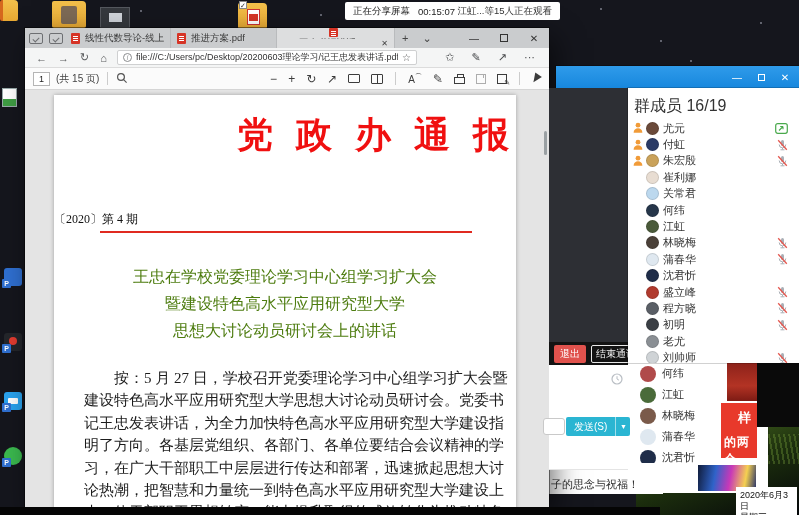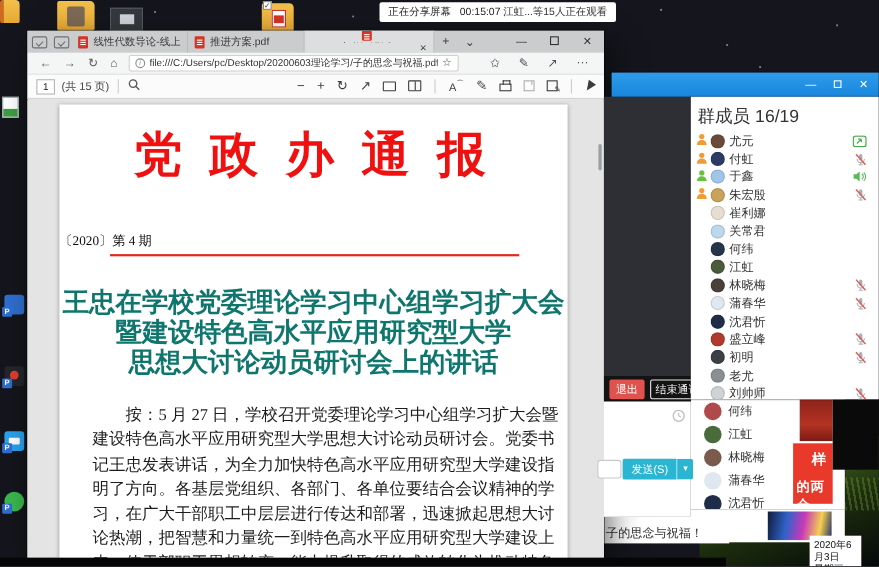--- a/index.html
+++ b/index.html
@@ -80,26 +80,26 @@
   .ic-pin{width:0;height:0;border-left:4px solid transparent;border-right:4px solid transparent;
     border-top:9px solid #3c3c3c;transform:rotate(35deg);}
   .readaloud{font-size:10px;}
   .readaloud sup{font-size:7px;}
   
   .pdfarea{position:absolute;left:0;top:63px;width:100%;height:416px;background:#e4e4e4;overflow:hidden;}
   .scrollthumb{position:absolute;right:2px;top:40px;width:3px;height:24px;background:#9aa0a3;border-radius:2px;}
   .page{position:absolute;left:29px;top:4px;width:462px;height:440px;background:#fff;
     box-shadow:0 0 4px rgba(0,0,0,.3);overflow:hidden;
     font-family:"Liberation Serif","DejaVu Serif",serif;}
-  .masthead{position:absolute;left:0;top:16px;width:100%;text-align:center;color:#f01010;
-    font-size:44px;font-weight:bold;letter-spacing:7px;white-space:nowrap;}
+  .masthead{position:absolute;left:0;top:16px;width:100%;text-align:right;color:#f01010;
+    font-size:36px;font-weight:bold;letter-spacing:7px;white-space:nowrap;}
   .issue{position:absolute;left:0;top:116px;width:100%;font-size:12px;color:#111;}
   .redline{position:absolute;left:46px;top:136px;width:372px;height:2px;background:#e02a20;}
   .doctitle{position:absolute;left:0;top:168px;width:100%;text-align:center;
-    font-size:24px;line-height:27px;font-weight:bold;color:#0f766e;}
+    font-size:16px;line-height:27px;font-weight:normal;color:#4d7c0f;}
   .docbody{position:absolute;left:30px;top:272px;width:402px;font-size:15px;line-height:22.4px;color:#1c1c1c;}
   .docbody .bl{text-align:justify;text-align-last:justify;white-space:nowrap;}
   .docbody .bl.first{text-indent:2em;}
   
   .chatside{left:628px;top:363px;width:140px;height:100px;background:#fff;z-index:2;overflow:hidden;
     box-shadow:0 0 0 1px rgba(0,0,0,.18);}
   .csrow{display:flex;align-items:center;height:21px;padding-left:12px;font-size:11px;color:#333;}
   .csrow .av{width:16px;height:16px;border-radius:50%;margin-right:6px;flex:0 0 16px;}
   .csrow .star{margin-left:auto;margin-right:28px;color:#f6bf1e;font-size:11px;}
   .chatbottom{left:628px;top:463px;width:140px;height:30px;background:#fff;z-index:2;}
@@ -136,21 +136,21 @@
     justify-content:center;border-left:1px solid rgba(255,255,255,.55);border-radius:0 2px 2px 0;}
   .members{left:628px;top:88px;width:171px;height:275px;background:#fff;z-index:5;overflow:hidden;
     box-shadow:0 0 0 1px rgba(0,0,0,.18);}
   .mheader{font-size:16px;color:#333;padding:8px 0 3px 6px;}
   .mrow{display:flex;align-items:center;height:16.4px;padding-left:4px;}
   .mrow .pres{width:10px;flex:0 0 10px;margin-left:1px;}
   .mrow .av{width:13px;height:13px;border-radius:50%;margin-left:3px;flex:0 0 13px;border:1px solid rgba(0,0,0,.12);}
   .mrow .nm{margin-left:4px;font-size:11px;color:#333;white-space:nowrap;}
   .mrow .ric{margin-left:auto;margin-right:11px;display:flex;align-items:center;}
   
-  .datewidget{left:736px;top:487px;width:47px;height:28px;background:#fff;z-index:6;
+  .datewidget{left:736px;top:487px;width:61px;height:28px;background:#fff;z-index:6;
     font-size:9px;color:#111;padding:3px 0 0 4px;line-height:11px;}
 </style>
 </head>
 <body>
 
 <div class="screen">
 
   <div class="abs stars">
     <i style="left:320px;top:14px"></i>
       <i style="left:600px;top:8px"></i>
@@ -264,21 +264,21 @@
         <span>✕</span>
       </div>
     </div>
     <div class="addrbar">
       <span class="navic">←</span>
       <span class="navic">→</span>
       <span class="navic">↻</span>
       <span class="navic">⌂</span>
       <div class="urlbox">
         <span class="infoc">i</span>
-        <span class="urltext">file:///C:/Users/pc/Desktop/20200603理论学习/子的思念与祝福.pdf</span>
+        <span class="urltext">file:///C:/Users/pc/Desktop/20200603理论学习/记王忠发表讲话.pdf</span>
         <span class="urlstar">☆</span>
       </div>
       <div class="addr-right">
         <span>✩</span>
         <span>✎</span>
         <span>↗</span>
         <span>···</span>
       </div>
     </div>
     <div class="pdfbar">
@@ -386,35 +386,20 @@
               <rect x="4" y="1" width="3" height="6" rx="1.5" fill="#a9afb6"></rect>
               <path d="M2.2 5.5a3.3 3.3 0 0 0 6.6 0" fill="none" stroke="#a9afb6"></path>
               <line x1="5.5" y1="9" x2="5.5" y2="10.5" stroke="#a9afb6"></line>
               <line x1="3.5" y1="10.8" x2="7.5" y2="10.8" stroke="#a9afb6"></line>
               <line x1="1.2" y1="1.2" x2="9.8" y2="10.8" stroke="#e4574f" stroke-width="1.3"></line>
             </svg>
           </span>
         </div>
         <div class="mrow">
           <span class="pres"><svg width="10" height="11" viewBox="0 0 10 11">
-              <circle cx="5" cy="3.2" r="2.4" fill="#6abf47"></circle>
-              <path d="M0.6 10.8c0-3.1 2-4.6 4.4-4.6s4.4 1.5 4.4 4.6z" fill="#6abf47"></path>
-            </svg></span>
-          <span class="av" style="background:#9fc6e8"></span>
-          <span class="nm">于鑫</span>
-          <span class="ric">
-            <svg width="13" height="11" viewBox="0 0 13 11">
-              <polygon points="1,3.5 3.5,3.5 6.5,1 6.5,10 3.5,7.5 1,7.5" fill="#58b957"></polygon>
-              <path d="M8.5 3a3 3 0 0 1 0 5" stroke="#58b957" fill="none"></path>
-              <path d="M10.2 1.7a5 5 0 0 1 0 7.6" stroke="#58b957" fill="none"></path>
-            </svg>
-          </span>
-        </div>
-        <div class="mrow">
-          <span class="pres"><svg width="10" height="11" viewBox="0 0 10 11">
               <circle cx="5" cy="3.2" r="2.4" fill="#f19b38"></circle>
               <path d="M0.6 10.8c0-3.1 2-4.6 4.4-4.6s4.4 1.5 4.4 4.6z" fill="#f19b38"></path>
             </svg></span>
           <span class="av" style="background:#caa25a"></span>
           <span class="nm">朱宏殷</span>
           <span class="ric">
             <svg width="11" height="12" viewBox="0 0 11 12">
               <rect x="4" y="1" width="3" height="6" rx="1.5" fill="#a9afb6"></rect>
               <path d="M2.2 5.5a3.3 3.3 0 0 0 6.6 0" fill="none" stroke="#a9afb6"></path>
               <line x1="5.5" y1="9" x2="5.5" y2="10.5" stroke="#a9afb6"></line>
@@ -490,20 +475,34 @@
               <rect x="4" y="1" width="3" height="6" rx="1.5" fill="#a9afb6"></rect>
               <path d="M2.2 5.5a3.3 3.3 0 0 0 6.6 0" fill="none" stroke="#a9afb6"></path>
               <line x1="5.5" y1="9" x2="5.5" y2="10.5" stroke="#a9afb6"></line>
               <line x1="3.5" y1="10.8" x2="7.5" y2="10.8" stroke="#a9afb6"></line>
               <line x1="1.2" y1="1.2" x2="9.8" y2="10.8" stroke="#e4574f" stroke-width="1.3"></line>
             </svg>
           </span>
         </div>
         <div class="mrow">
           <span class="pres"></span>
+          <span class="av" style="background:#5a5f66"></span>
+          <span class="nm">程方晓</span>
+          <span class="ric">
+            <svg width="11" height="12" viewBox="0 0 11 12">
+              <rect x="4" y="1" width="3" height="6" rx="1.5" fill="#a9afb6"></rect>
+              <path d="M2.2 5.5a3.3 3.3 0 0 0 6.6 0" fill="none" stroke="#a9afb6"></path>
+              <line x1="5.5" y1="9" x2="5.5" y2="10.5" stroke="#a9afb6"></line>
+              <line x1="3.5" y1="10.8" x2="7.5" y2="10.8" stroke="#a9afb6"></line>
+              <line x1="1.2" y1="1.2" x2="9.8" y2="10.8" stroke="#e4574f" stroke-width="1.3"></line>
+            </svg>
+          </span>
+        </div>
+        <div class="mrow">
+          <span class="pres"></span>
           <span class="av" style="background:#3b3f45"></span>
           <span class="nm">初明</span>
           <span class="ric">
             <svg width="11" height="12" viewBox="0 0 11 12">
               <rect x="4" y="1" width="3" height="6" rx="1.5" fill="#a9afb6"></rect>
               <path d="M2.2 5.5a3.3 3.3 0 0 0 6.6 0" fill="none" stroke="#a9afb6"></path>
               <line x1="5.5" y1="9" x2="5.5" y2="10.5" stroke="#a9afb6"></line>
               <line x1="3.5" y1="10.8" x2="7.5" y2="10.8" stroke="#a9afb6"></line>
               <line x1="1.2" y1="1.2" x2="9.8" y2="10.8" stroke="#e4574f" stroke-width="1.3"></line>
             </svg>

